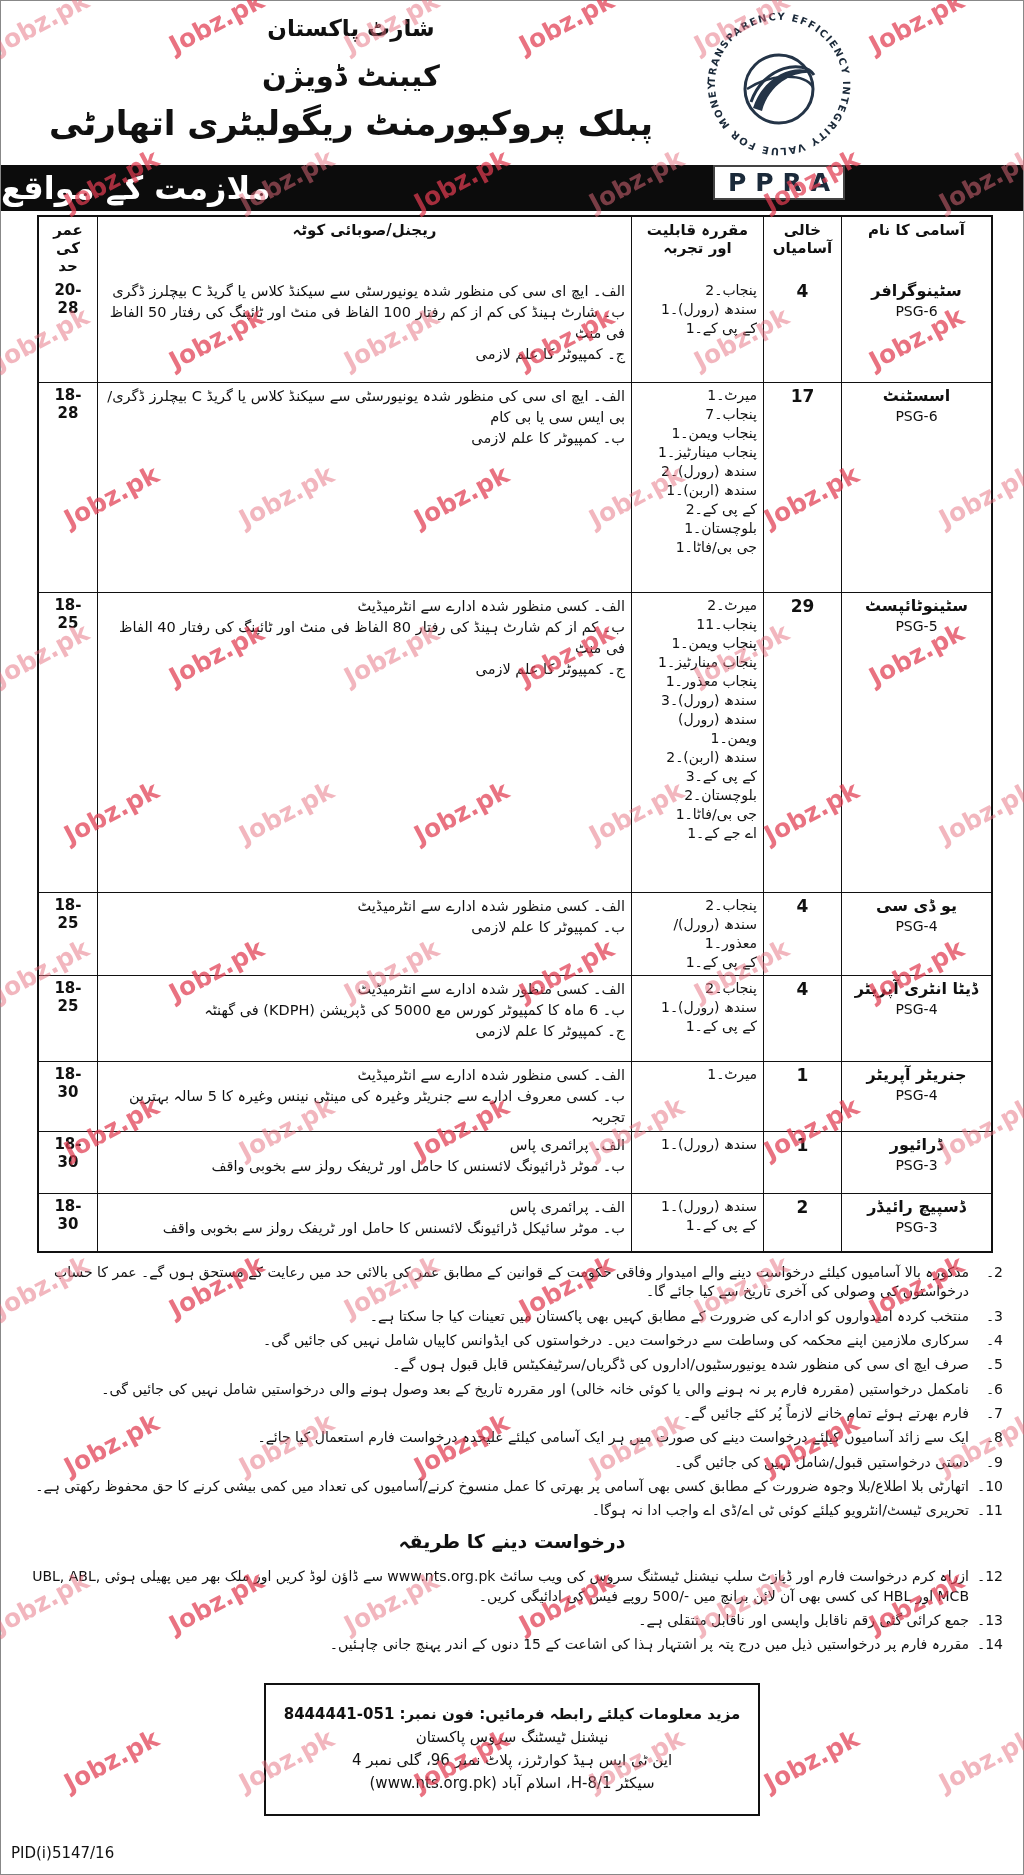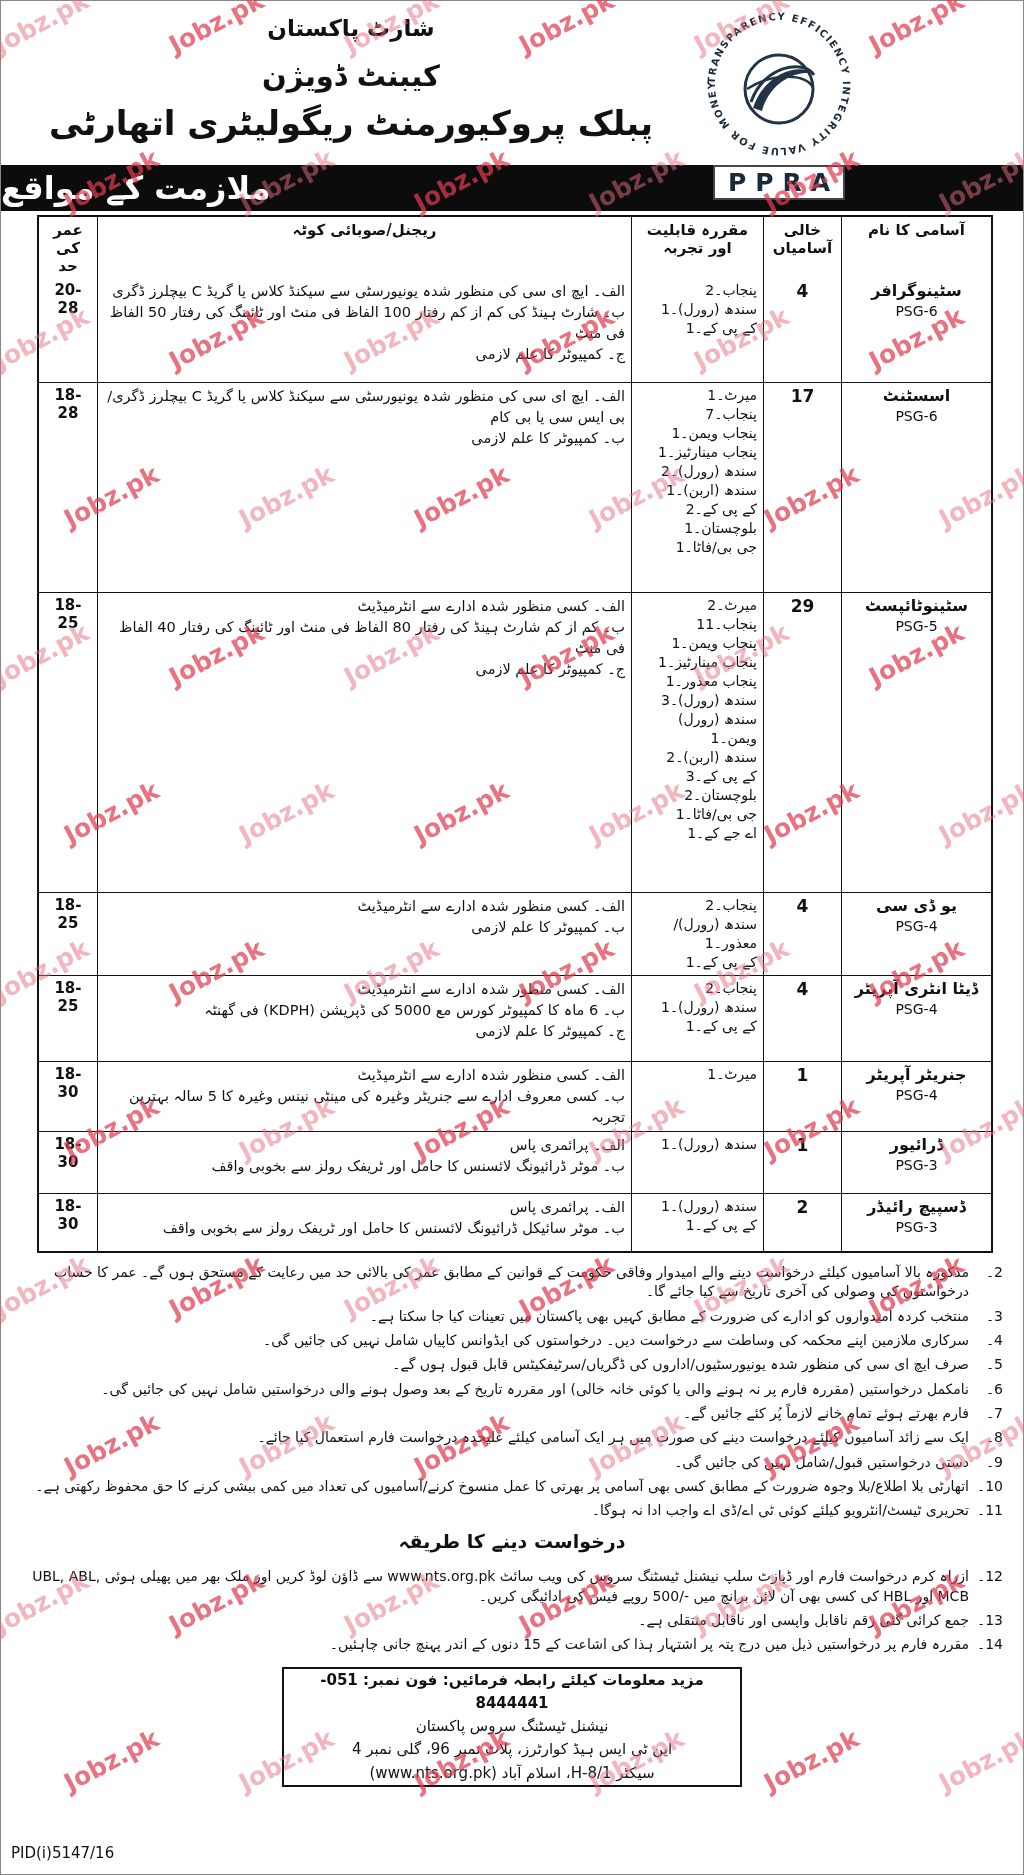--- a/index.html
+++ b/index.html
@@ -86,22 +86,22 @@
 
   
   .app-heading {
     margin:10px 20px 15px 20px; direction:rtl; text-align:center;
     font-size:19px; font-weight:bold;
   }
   .app-items { margin:0 20px; direction:rtl; font-size:14px; line-height:1.38; }
 
   
   .contact {
-    width:460px; margin:12px auto 0 auto;
-    border:2px solid #111; padding:0 10px;
+    width:496px; margin:28px auto 0 auto;
+    border:2px solid #111; padding:18px 10px;
     text-align:center; direction:rtl;
     font-size:15px; line-height:1.55; background:#fff;
   }
   .contact .c-line1 { font-weight:bold; }
 
   .pid { position:absolute; left:10px; bottom:12px; font-size:15px; direction:ltr; }
 </style>
 </head>
 <body>
 

